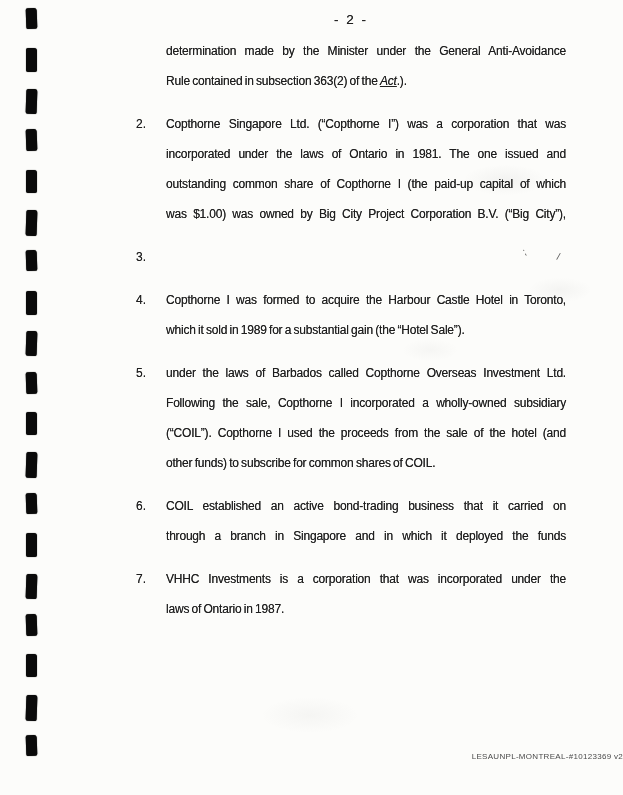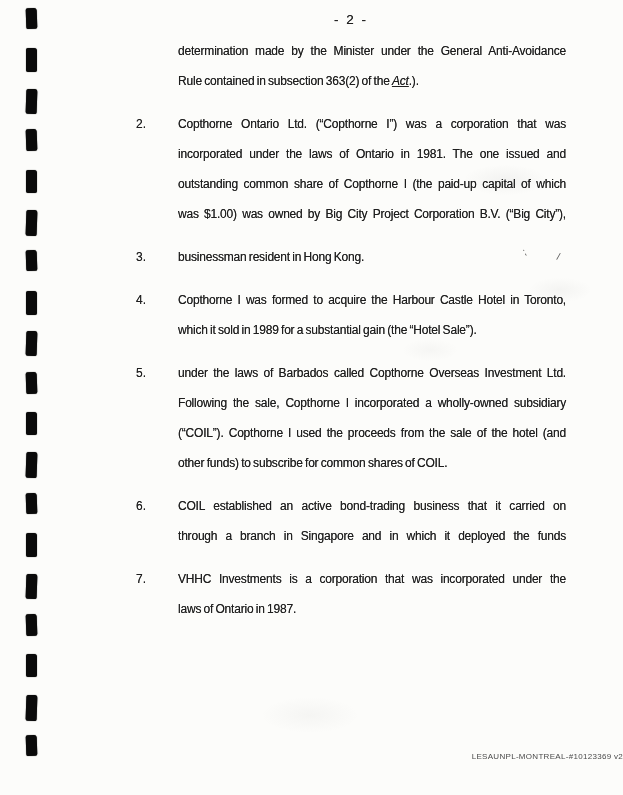--- a/index.html
+++ b/index.html
@@ -33,21 +33,20 @@
   }
   .content{position:absolute;left:136px;top:36px;width:430px;}
   .para{display:flex;margin-bottom:13px;}
   .num{flex:0 0 30px;font-size:12px;line-height:30px;text-shadow:0 0 .5px rgba(25,25,25,.75);}
   .pbody{flex:0 0 400px;width:400px;font-size:12px;}
   .line{
     line-height:30px;height:30px;
     text-align:justify;text-align-last:justify;
     letter-spacing:-0.2px;word-spacing:-0.8px;
     text-shadow:0 0 .5px rgba(25,25,25,.75);
-    margin-left:12px;
   }
   .line.last{text-align-last:left;}
   .line em{font-style:italic;text-decoration:underline;}
   .footer{
     position:absolute;top:752px;left:0;width:100%;
     text-align:right;font-size:8px;color:var(--footer-ink);
     letter-spacing:.3px;
   }
   .artifact{position:absolute;color:#3a3a3a;opacity:.85;}
   .art-1{left:523px;top:246px;font-size:10px;transform:rotate(-25deg);}
@@ -83,30 +82,29 @@
       <div class="para">
         <div class="num"></div>
         <div class="pbody">
           <div class="line"><span>determination made by the Minister under the General Anti-Avoidance</span></div>
           <div class="line last"><span>Rule contained in subsection 363(2) of the </span><em>Act</em><span>.).</span></div>
         </div>
       </div>
       <div class="para">
         <div class="num">2.</div>
         <div class="pbody">
-          <div class="line"><span>Copthorne Ontario Ltd. (“Copthorne I”) was a corporation that was</span></div>
+          <div class="line"><span>Copthorne Singapore Ltd. (“Copthorne I”) was a corporation that was</span></div>
           <div class="line"><span>incorporated under the laws of Ontario in 1981. The one issued and</span></div>
           <div class="line"><span>outstanding common share of Copthorne I (the paid-up capital of which</span></div>
           <div class="line"><span>was $1.00) was owned by Big City Project Corporation B.V. (“Big City”),</span></div>
         </div>
       </div>
       <div class="para">
         <div class="num">3.</div>
         <div class="pbody">
-          <div class="line last"><span>businessman resident in Hong Kong.</span></div>
         </div>
       </div>
       <div class="para">
         <div class="num">4.</div>
         <div class="pbody">
           <div class="line"><span>Copthorne I was formed to acquire the Harbour Castle Hotel in Toronto,</span></div>
           <div class="line last"><span>which it sold in 1989 for a substantial gain (the “Hotel Sale”).</span></div>
         </div>
       </div>
       <div class="para">

